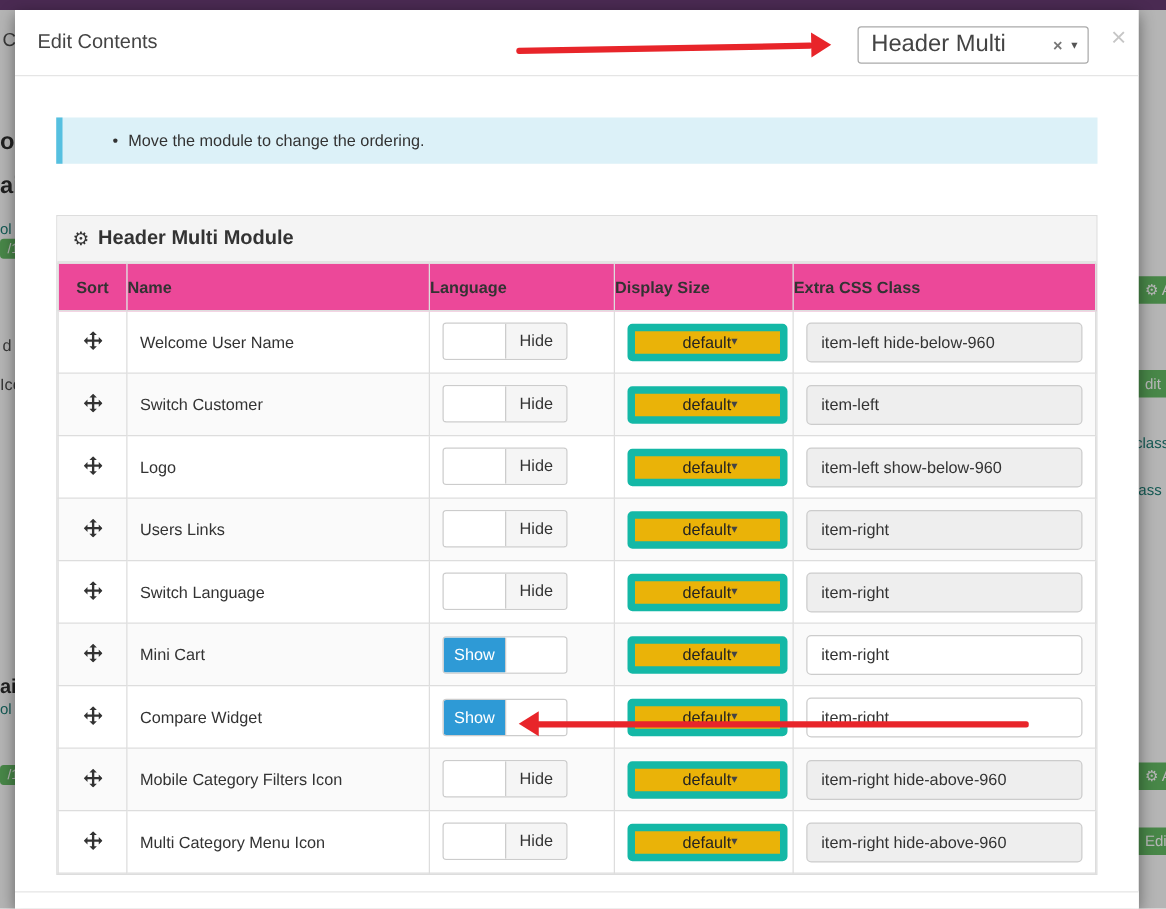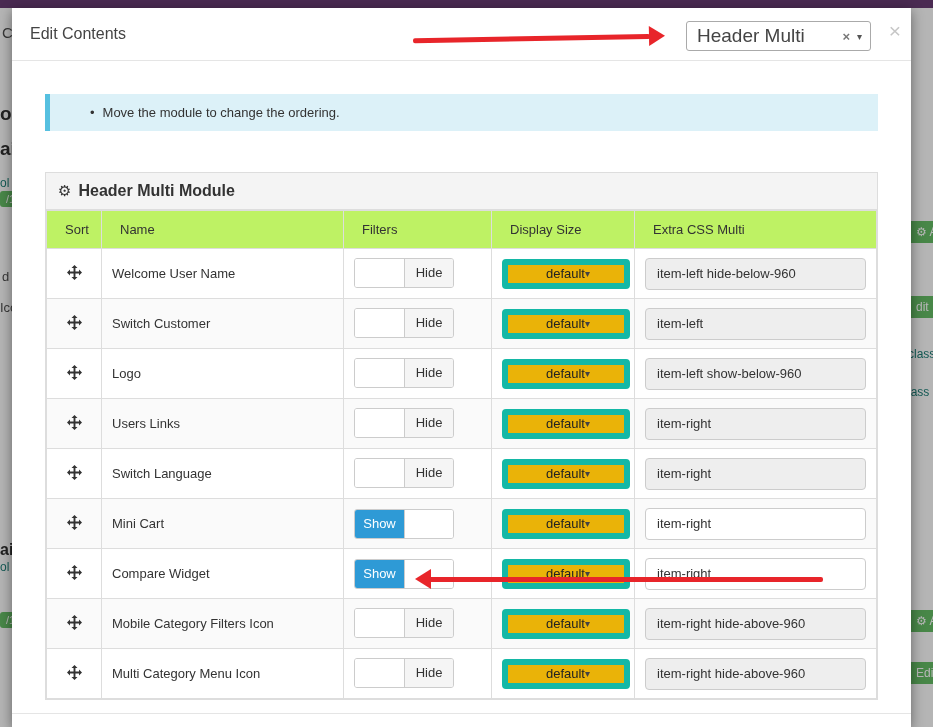--- a/index.html
+++ b/index.html
@@ -51,21 +51,21 @@
               padding:11px 16px 11px 40px;font-size:13px;color:#333;margin-bottom:41px}
   .alert-info .bullet{margin-right:8px;font-size:13px}
 
   
   .panel{border:1px solid #ddd}
   .panel-header{background:#f4f4f4;border-bottom:1px solid #ddd;padding:9px 12px;
                 font-size:16px;font-weight:bold;color:#333;display:flex;align-items:center;gap:7px}
   .cogs{font-size:15px;font-weight:normal}
   table{width:100%;border-collapse:collapse;font-size:13px;color:#333;table-layout:fixed}
   th,td{border:1px solid #ddd;padding:8px 10px;text-align:left;vertical-align:middle}
-  th{font-weight:normal;background:#bef264;padding:11px 18px}
+  th{font-weight:bold;background:#ec4899;padding:11px 0}
   tbody tr:nth-child(even){background:#fafafa}
   .col-sort{width:55px;text-align:center}
   .col-name{width:242px}
   .col-display{width:148px}
   .col-size{width:143px}
   td{height:50px}
   .move-icon{display:inline-block;cursor:move;line-height:0}
 
   
   .toggle{display:inline-flex;width:100px;height:30px;border:1px solid #ccc;border-radius:3px;
@@ -144,23 +144,23 @@
     <div class="panel">
       <div class="panel-header">
         <span class="cogs">⚙</span>
         <span>Header Multi Module</span>
       </div>
       <table>
         <thead>
           <tr>
             <th class="col-sort">Sort</th>
             <th class="col-name">Name</th>
-            <th class="col-display">Filters</th>
+            <th class="col-display">Language</th>
             <th class="col-size">Display Size</th>
-            <th>Extra CSS Multi</th>
+            <th>Extra CSS Class</th>
           </tr>
         </thead>
         <tbody>
 
           <tr>
             <td class="col-sort"><span class="move-icon"><svg width="15" height="15" viewBox="0 0 16 16">
                     <path d="M8 0 L11.2 3.2 H9 V7 H12.8 V4.8 L16 8 L12.8 11.2 V9 H9 V12.8 H11.2 L8 16 L4.8 12.8 H7 V9 H3.2 V11.2 L0 8 L3.2 4.8 V7 H7 V3.2 H4.8 Z" fill="#333"></path>
                   </svg></span></td>
             <td class="col-name">Welcome User Name</td>
             <td class="col-display"><div class="toggle off">

